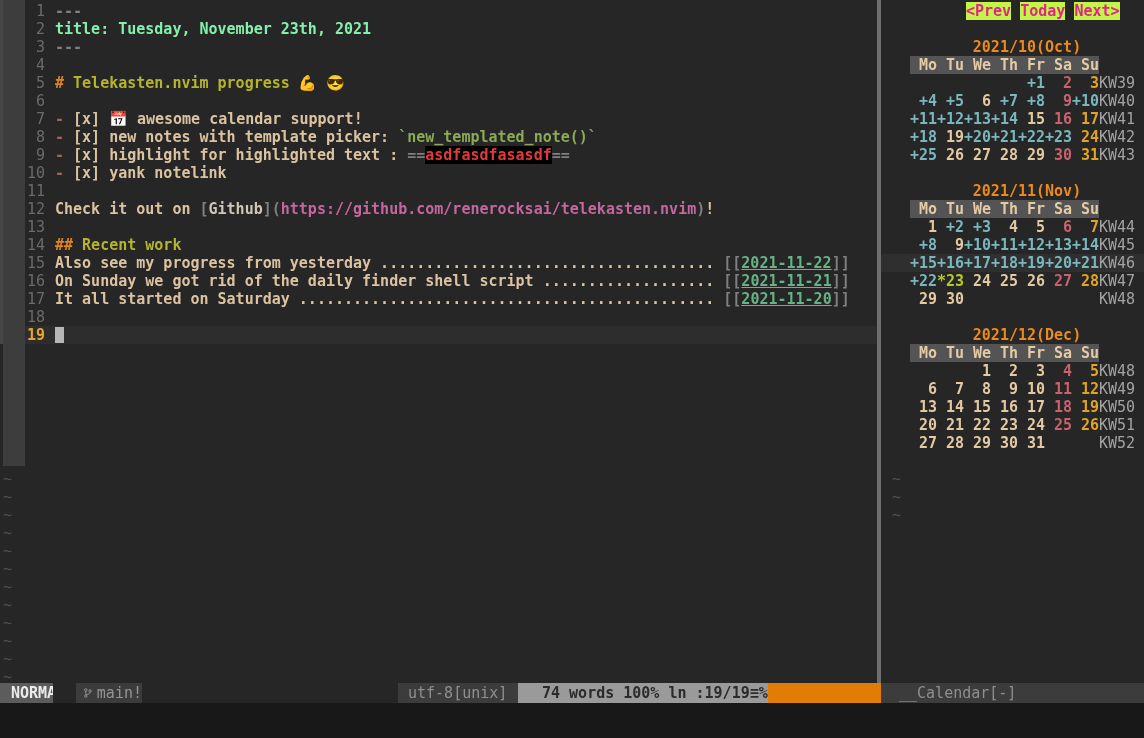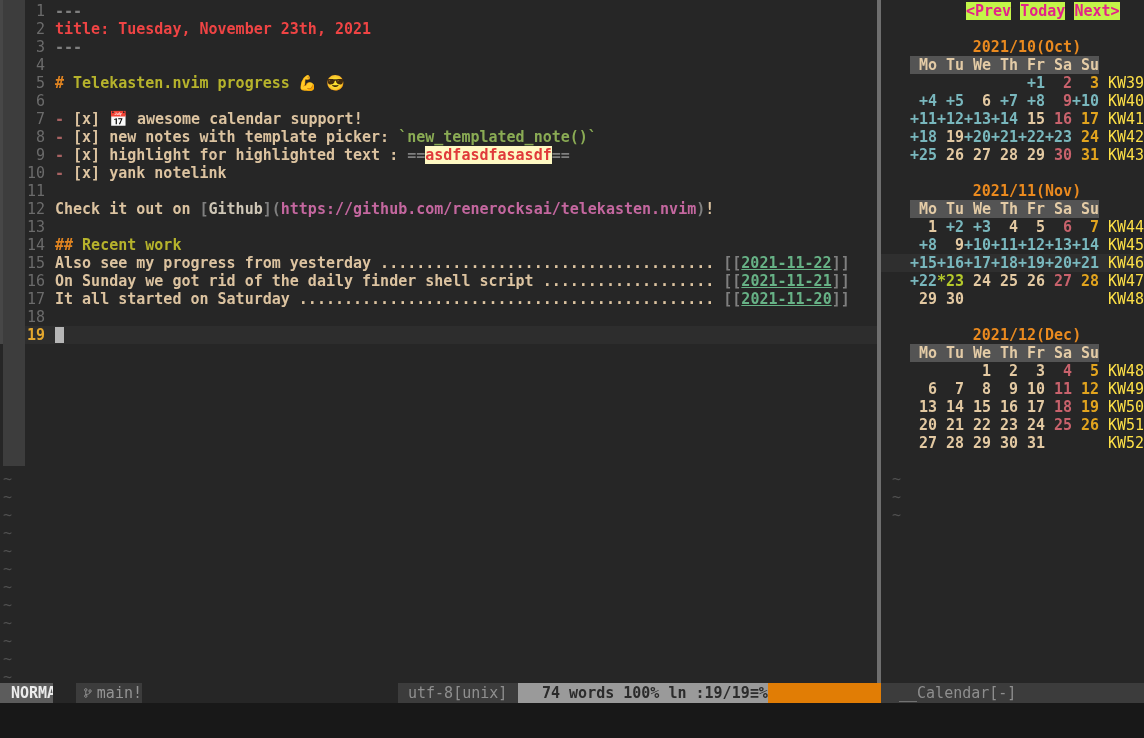--- a/index.html
+++ b/index.html
@@ -6,27 +6,27 @@
   #screen{position:relative;width:1144px;height:738px;background:#262626;overflow:hidden;
           font-family:"DejaVu Sans Mono",monospace;font-size:15px;line-height:18px;font-weight:600;}
   
   #editor{position:absolute;left:0;top:0;width:877px;height:683px;padding-top:2px;box-sizing:border-box;overflow:hidden;}
   .erow{display:flex;height:18px;white-space:pre;}
   .erow.cur{background:#2d2d2d;}
   .num{flex:none;width:45px;text-align:right;color:#6b6b6b;font-weight:400;}
   .erow.cur .num{color:#e3a72e;font-weight:700;}
   .ecode{margin-left:10px;white-space:pre;}
   .ecode .fm{color:#7f7f7f;}
-  .ecode .title{color:#ef4444;}
+  .ecode .title{color:#86efac;}
   .ecode .hmark{color:#e08421;}
   .ecode .htext{color:#b6b32c;}
   .ecode .text{color:#dcc3a0;}
   .ecode .dash{color:#a86262;}
   .ecode .code{color:#8aab54;}
-  .ecode .hl{background:#fef9c3;color:#e03a3a;}
+  .ecode .hl{background:#000000;color:#e03a3a;}
   .ecode .url{color:#c4679f;}
   .ecode .linktext{color:#cec6b6;}
   .ecode .datelink{color:#67b286;text-decoration:underline;}
   .ecode .emoji{color:#e0b84c;font-weight:400;}
   .cursor{display:inline-block;width:9px;height:16px;margin-top:1px;background:#b6b6b6;vertical-align:top;}
   .trow{height:18px;color:#505050;font-weight:400;padding-left:3px;white-space:pre;}
   #vscroll-main{position:absolute;left:0;top:0;width:8px;height:344px;background:#474747;}
   
   #separator{position:absolute;left:877px;top:0;width:4px;height:683px;background:#6e6e6e;}
   
@@ -38,21 +38,21 @@
   .crow.hl{background:#2f2f2f;}
   .crow.navrow{padding-left:85px;}
   .navbtn{background:#c3f549;color:#e3228a;font-weight:700;}
   .cell{display:inline-block;width:27px;text-align:right;white-space:pre;font-weight:700;}
   .cell.dow{background:#545454;color:#e3cba6;}
   .cell.n{color:#e3c9a2;}
   .cell.p{color:#79b7bd;}
   .cell.sa{color:#c8626c;}
   .cell.su{color:#e2a41e;}
   .cell.t{color:#b5ca2b;}
-  .kw{color:#fde047;font-weight:400;margin-left:9px;text-align:center;}
+  .kw{color:#a3a3a3;font-weight:400;text-align:center;}
   #calwin .trow{padding-left:11px;}
   
   #statusbar{position:absolute;left:0;top:683px;width:1144px;height:20px;font-weight:400;}
   .seg{position:absolute;top:0;height:20px;line-height:20px;box-sizing:border-box;white-space:pre;overflow:hidden;}
   #seg-mode{left:0;width:53px;background:#5c5c5c;color:#ececec;font-weight:700;padding-left:11px;}
   #seg-branch{left:76px;width:66px;background:#3c3c3c;color:#949494;padding-left:8px;display:flex;align-items:center;gap:5px;}
   #seg-file{left:142px;width:256px;background:#2b2b2b;color:#63a0a0;padding:0 6px;display:flex;justify-content:space-between;}
   #seg-file .ft{color:#8a8a8a;}
   #seg-enc{left:398px;width:120px;background:#3c3c3c;color:#8f8f8f;padding-left:10px;}
   #seg-pos{left:518px;width:250px;background:#9a9a9a;color:#2b2b2b;font-weight:700;padding-left:24px;}

